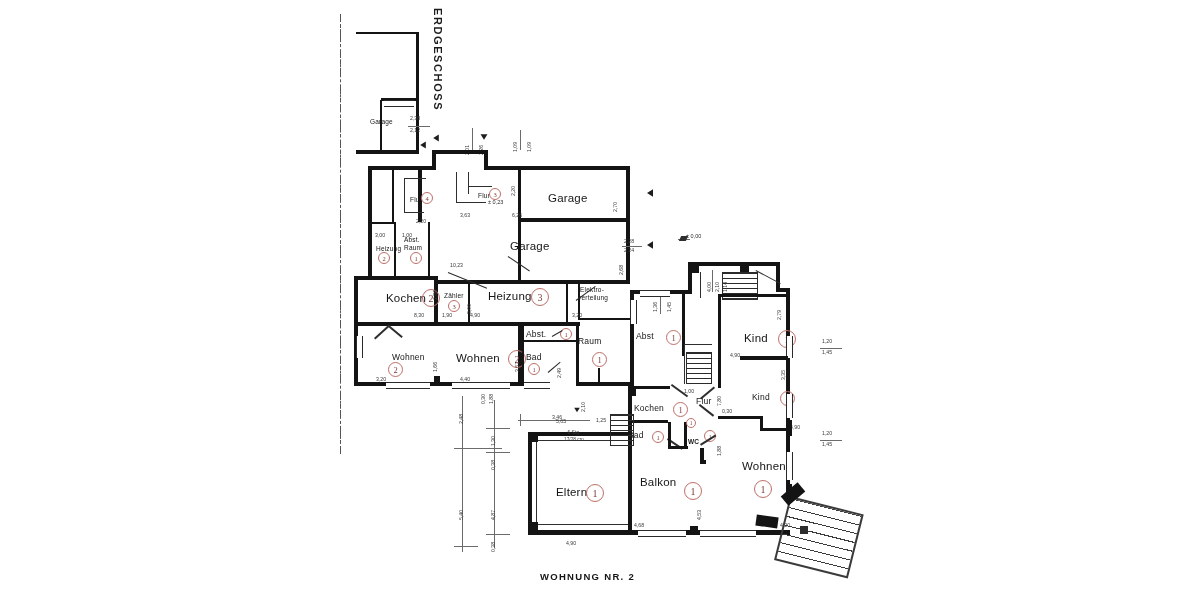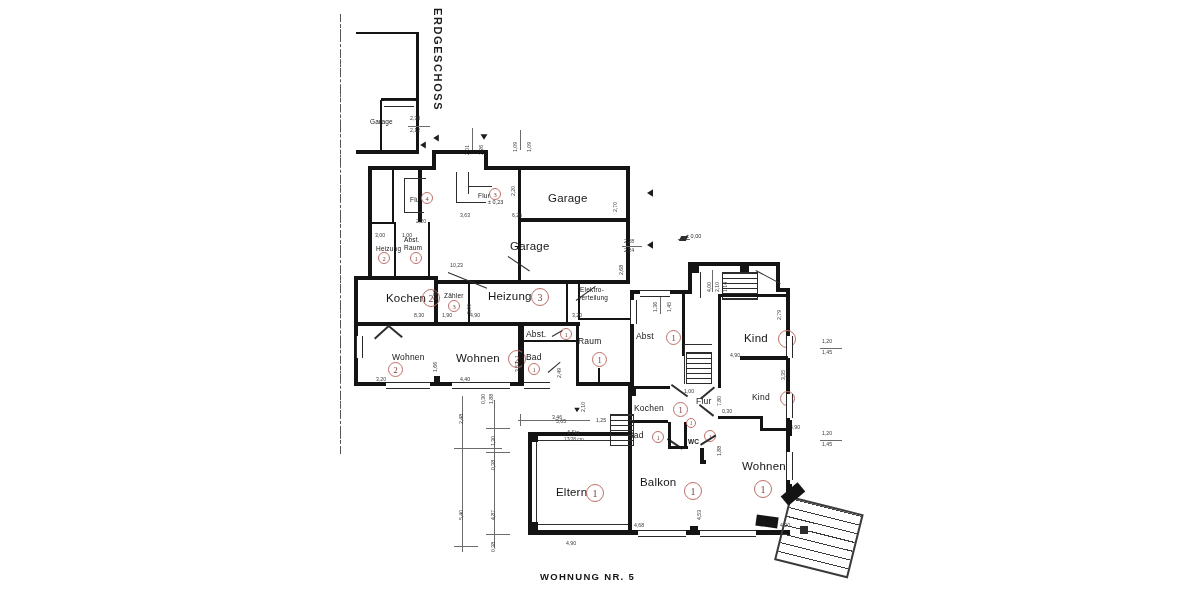--- a/index.html
+++ b/index.html
@@ -386,15 +386,15 @@
                 background:repeating-linear-gradient(to bottom,#3a3a3a 0 1px,transparent 1px 9px);"></div>
   </div>
   <div class="wall" style="left:782px;top:488px;width:22px;height:12px;transform:rotate(-40deg);"></div>
   <div class="wall" style="left:756px;top:516px;width:22px;height:11px;transform:rotate(8deg);"></div>
   <div class="thin" style="left:800px;top:526px;width:8px;height:8px;"></div>
 
   <div class="wall" style="left:786px;top:420px;width:6px;height:16px;"></div>
   <div class="wall" style="left:786px;top:484px;width:6px;height:12px;"></div>
   <div class="wall" style="left:630px;top:386px;width:6px;height:10px;"></div>
 
-  <div class="caption" style="left:540px;top:571px;">WOHNUNG NR. 5</div>
+  <div class="caption" style="left:540px;top:571px;">WOHNUNG NR. 2</div>
 
 </div>
 
 </body></html>

